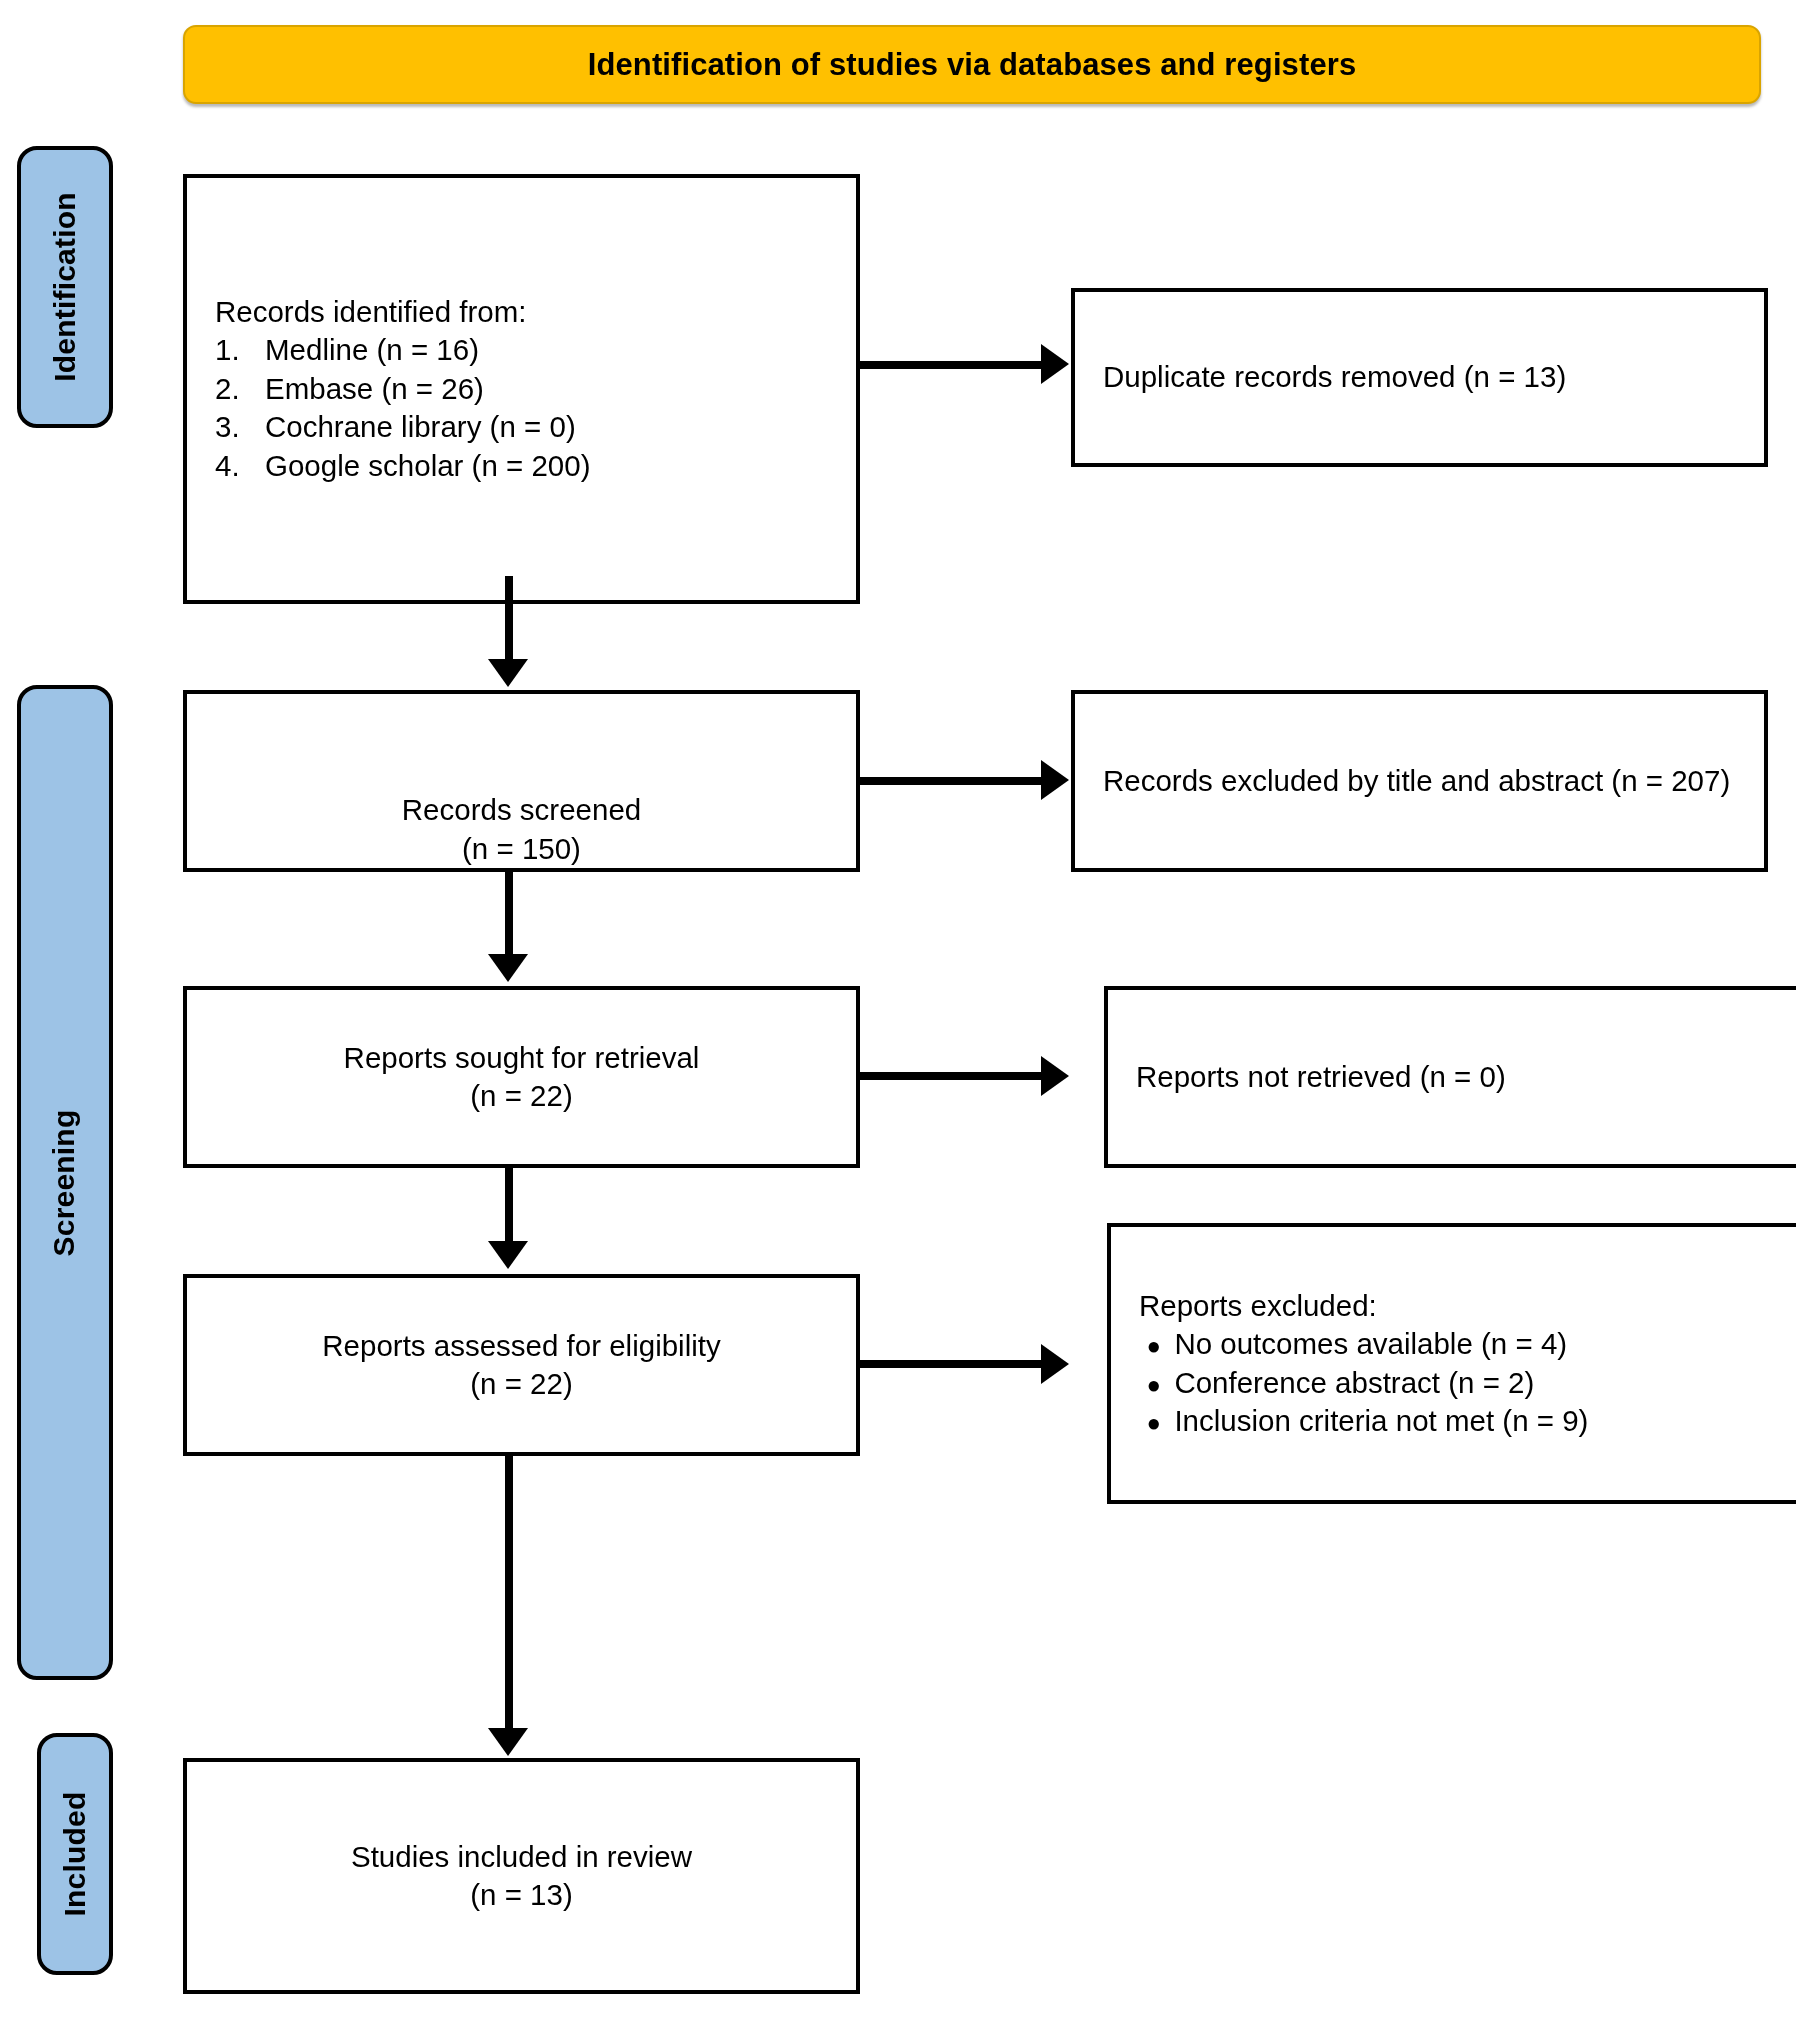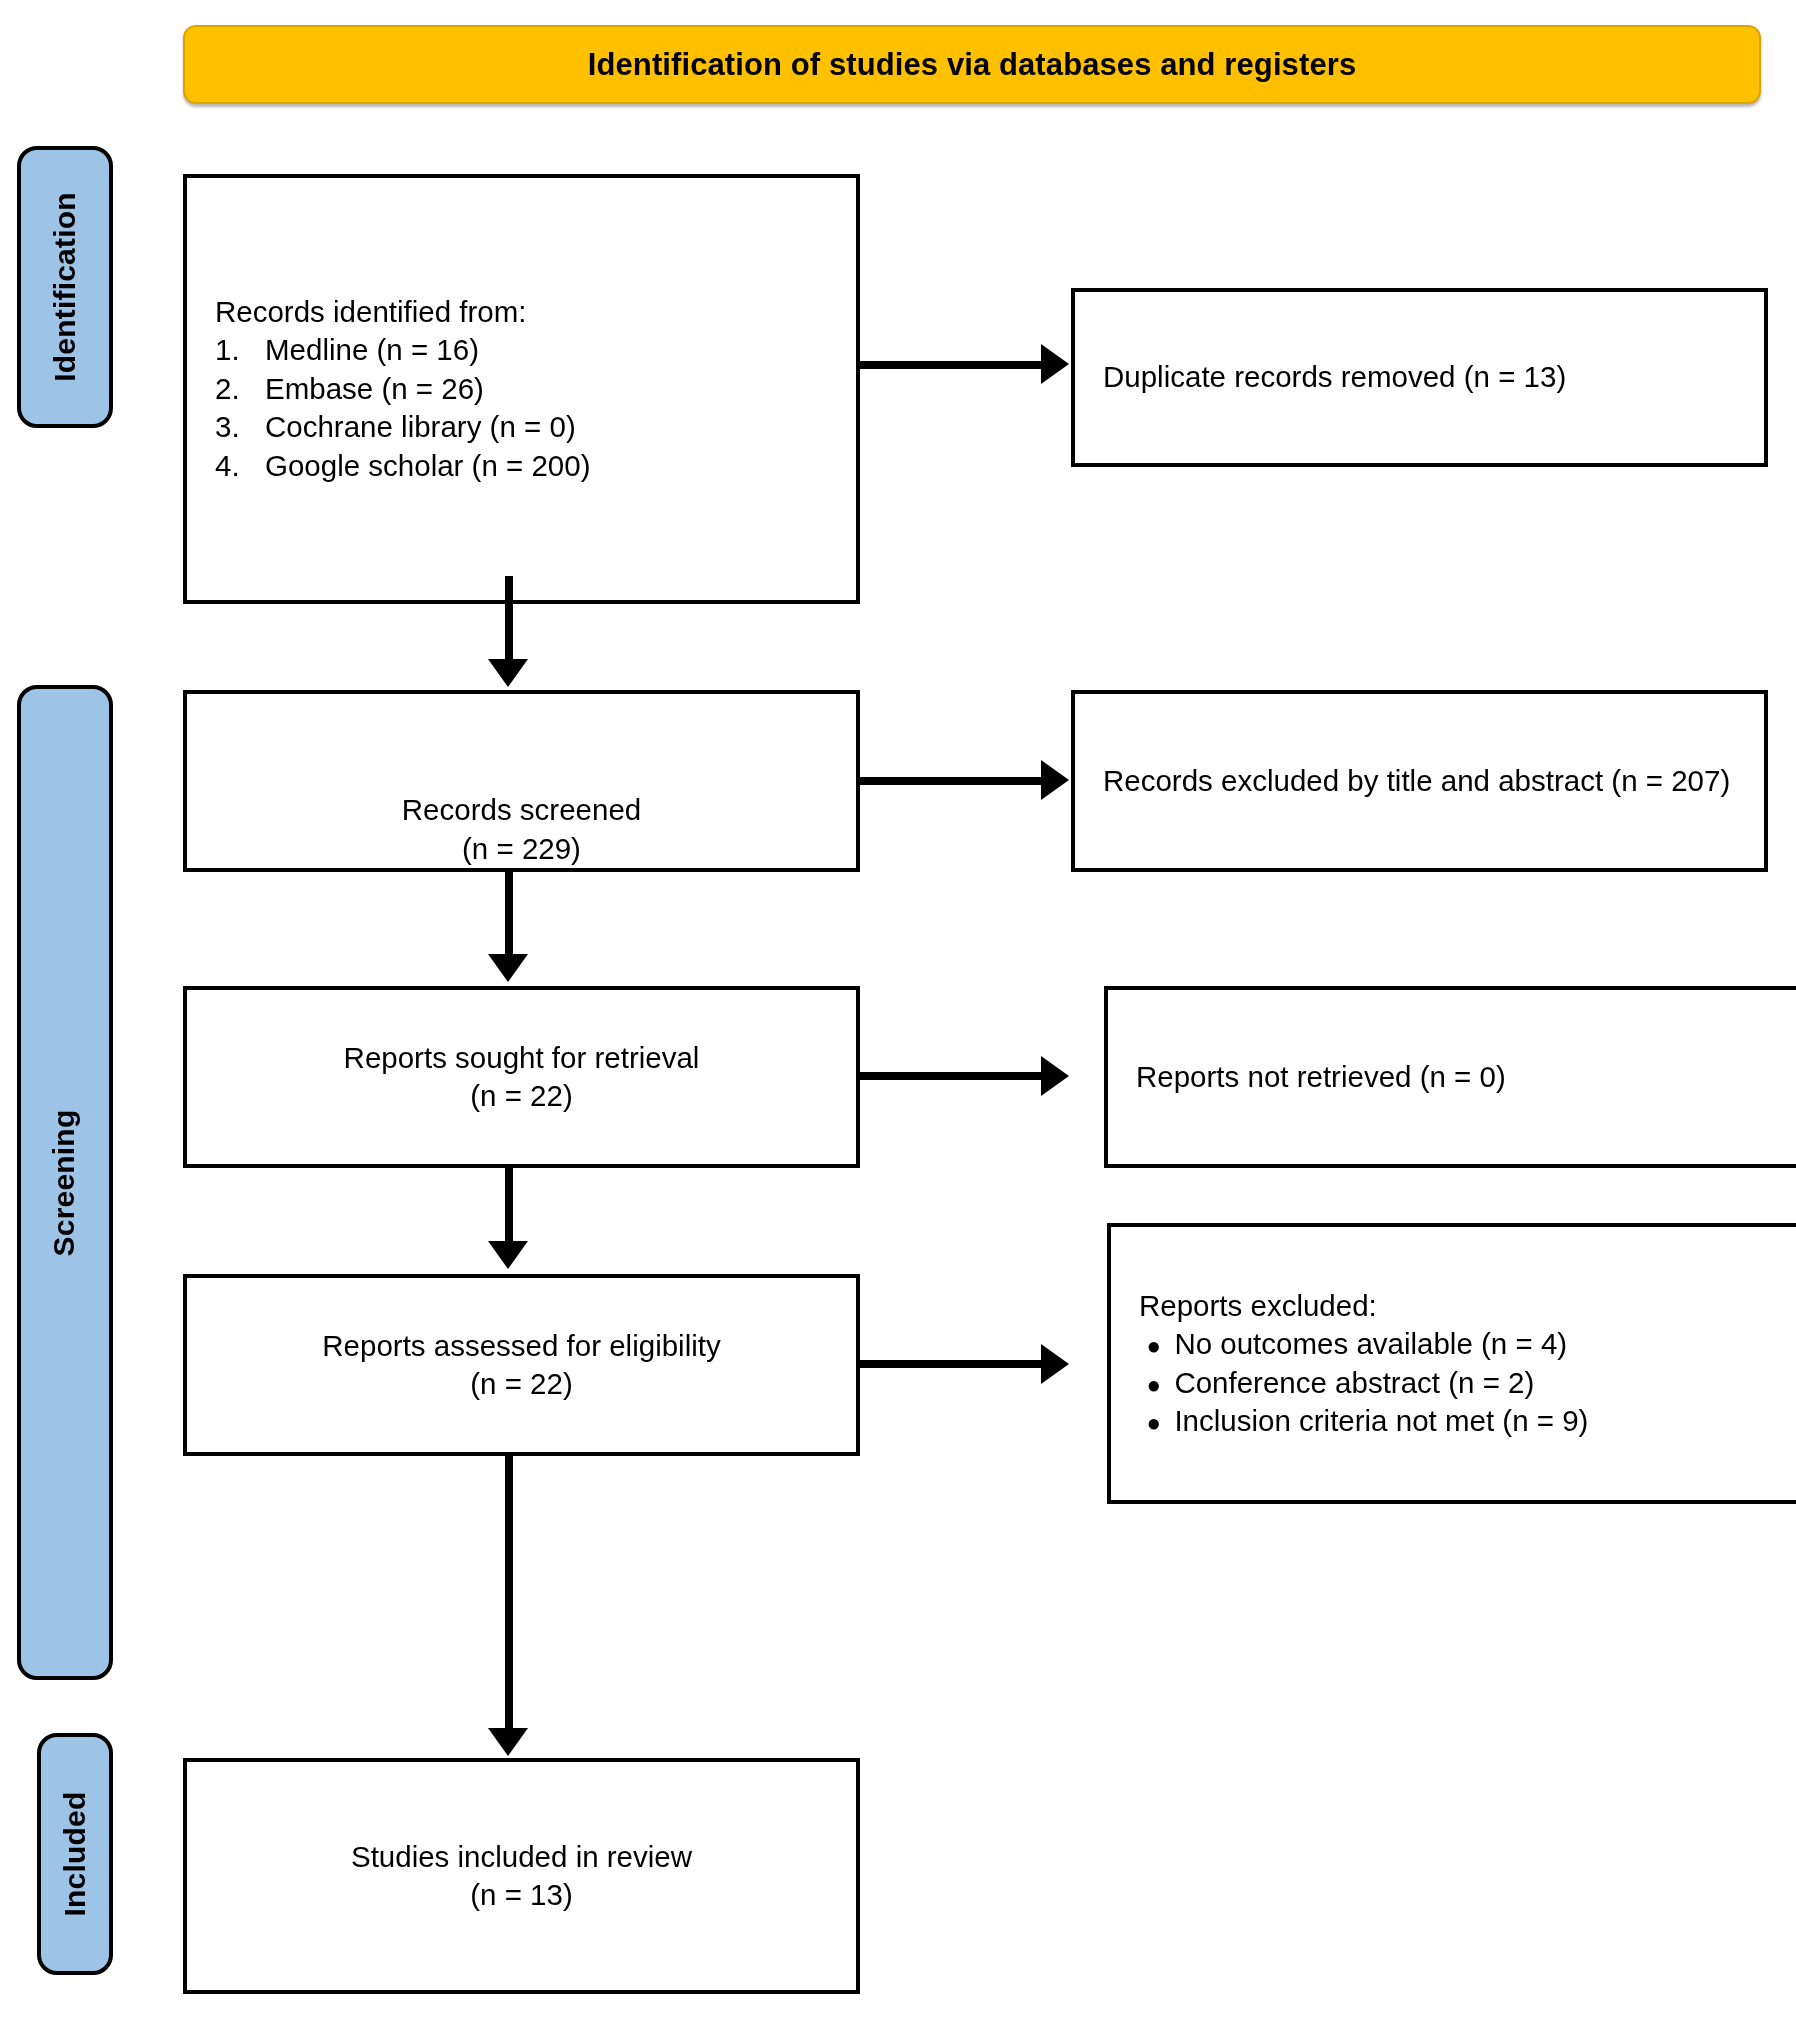--- a/index.html
+++ b/index.html
@@ -219,21 +219,21 @@
       </li>
     </ul>
   </div>
 
   <div class="box pad-left" id="box-duplicates">
     <div class="box-text left">Duplicate records removed (n = 13)</div>
   </div>
 
   <div class="box pad-l-ctr" id="box-screened">
     <div class="box-text center">Records screened</div>
-    <div class="box-text center">(n = 229)</div>
+    <div class="box-text center">(n = 150)</div>
   </div>
 
   <div class="box pad-left" id="box-excluded-ta">
     <div class="box-text left">Records excluded by title and abstract (n = 207)</div>
   </div>
 
   <div class="box pad-l-ctr" id="box-sought">
     <div class="box-text center">Reports sought for retrieval</div>
     <div class="box-text center">(n = 22)</div>
   </div>

